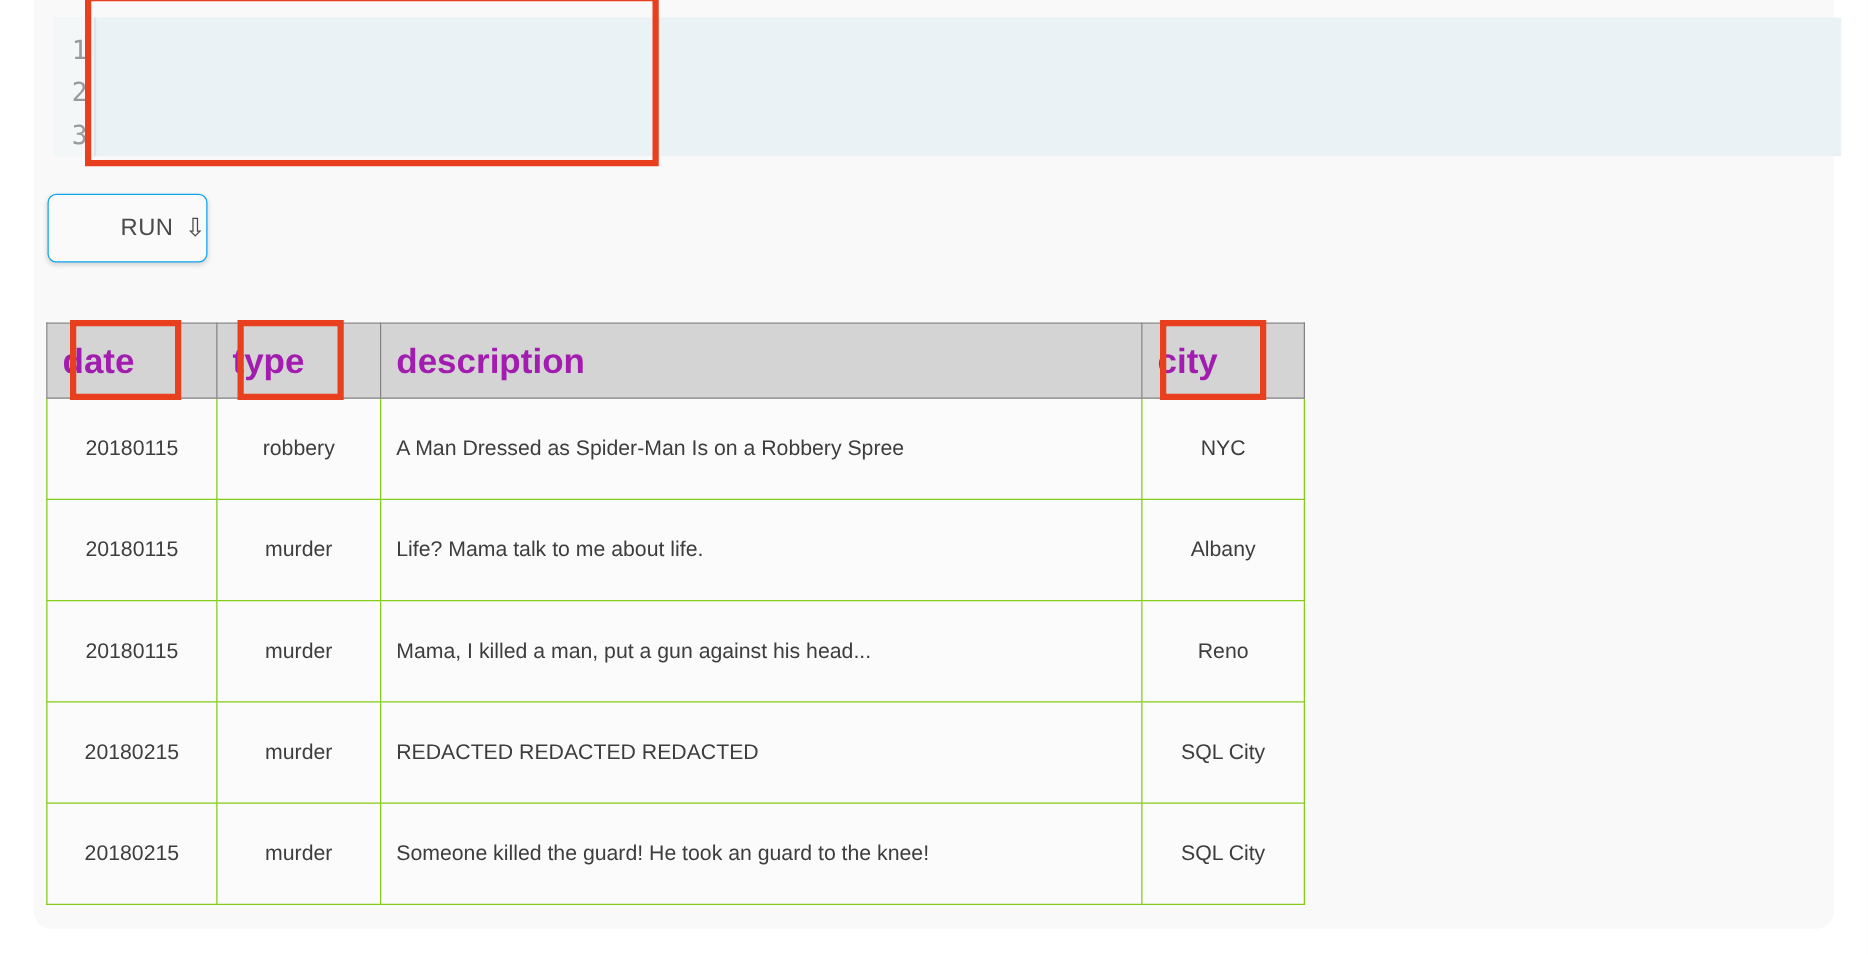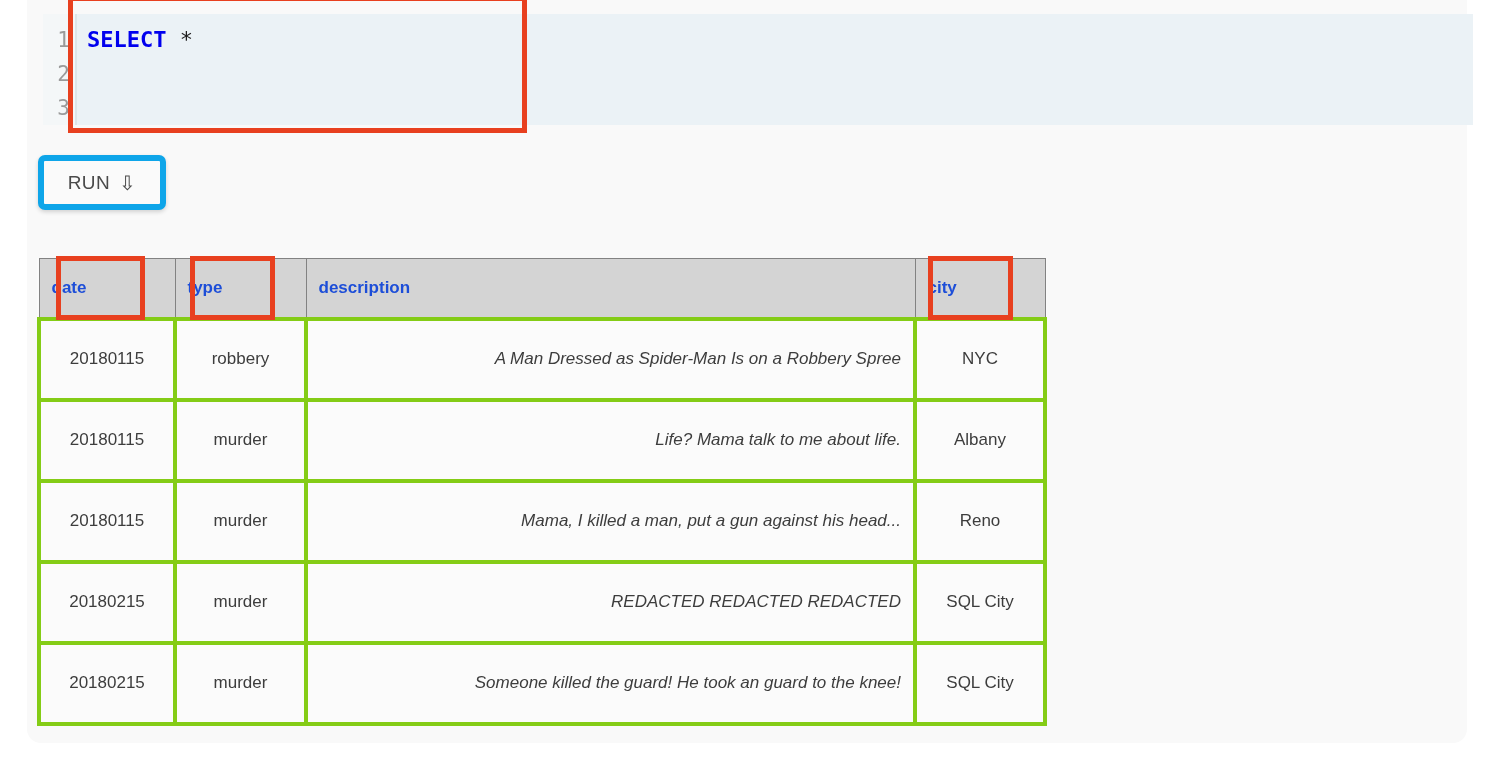--- a/index.html
+++ b/index.html
@@ -53,69 +53,69 @@
     white-space: pre;
   }
   #code .kw  { color: #0000ee; font-weight: bold; }
   #code .num { color: #5aa05a; }
   #code .op  { color: #1c1c1c; }
 
   
   .btn {
     position: absolute;
     background: #fafafa;
-    border: 6px solid #0ea5e9;
+    border: 1px solid #0ea5e9;
     border-radius: 7px;
     box-shadow: 0 2px 4px rgba(0,0,0,.16);
     color: #4a4a4a;
     font-size: 19px;
     letter-spacing: .4px;
     display: flex;
     align-items: center;
-    justify-content: center;
+    justify-content: flex-end;
     cursor: pointer;
   }
   #run-button   { left: 11px;  top: 155px; width: 128px; height: 55px; }
   #reset-button { left: 164px; top: 146px; width: 150px; height: 74px; }
   .btn .arrow { margin-left: 9px; font-size: 20px; }
 
   
   #results-table {
     position: absolute;
     left: 10px; top: 258px;
     width: 1006px;
     border-collapse: collapse;
     font-size: 17px;
     color: #3d3d3d;
     background: #fbfbfb;
     table-layout: fixed;
   }
   #results-table th {
     background: #d4d4d4;
     border: 1px solid #828282;
-    font-size: 17px;
+    font-size: 28px;
     font-weight: bold;
-    color: #1d4ed8;
+    color: #a21caf;
     text-align: left;
     padding: 13px 12px;
     height: 60px;
   }
   #results-table td {
-    border: 4px solid #84cc16;
+    border: 1px solid #84cc16;
     padding: 14px 12px;
     height: 81px;
     vertical-align: middle;
     background: #fbfbfb;
   }
   .col-date { width: 136px; }
   .col-type { width: 131px; }
   .col-desc { width: 609px; }
   .col-city { width: 130px; }
   td.c-date, td.c-type, td.c-city { text-align: center; }
-  td.c-desc { text-align: right; font-style: italic; }
+  td.c-desc { text-align: left; }
 
   
   .annot {
     position: absolute;
     border: 5px solid #e8401f;
     pointer-events: none;
     z-index: 40;
   }
   #annot-editor { left: 41px;  top: -4px;  width: 459px; height: 137px; }
   #annot-date   { left: 29px;  top: 256px; width: 89px;  height: 64px; }
@@ -126,21 +126,21 @@
 <body>
 
 <div id="page">
 
   <div id="editor">
     <div id="gutter">
         <div class="ln">1</div>
         <div class="ln">2</div>
         <div class="ln">3</div>
       </div>
-    <div id="code"><div><span class="kw">SELECT</span><span class="op"> *</span></div></div>
+    <div id="code"></div>
   </div>
 
   <div class="btn" id="run-button">
     <span>RUN</span>
     <span class="arrow">⇩</span>
   </div>
 
   <table id="results-table">
     <colgroup>
       <col class="col-date">

